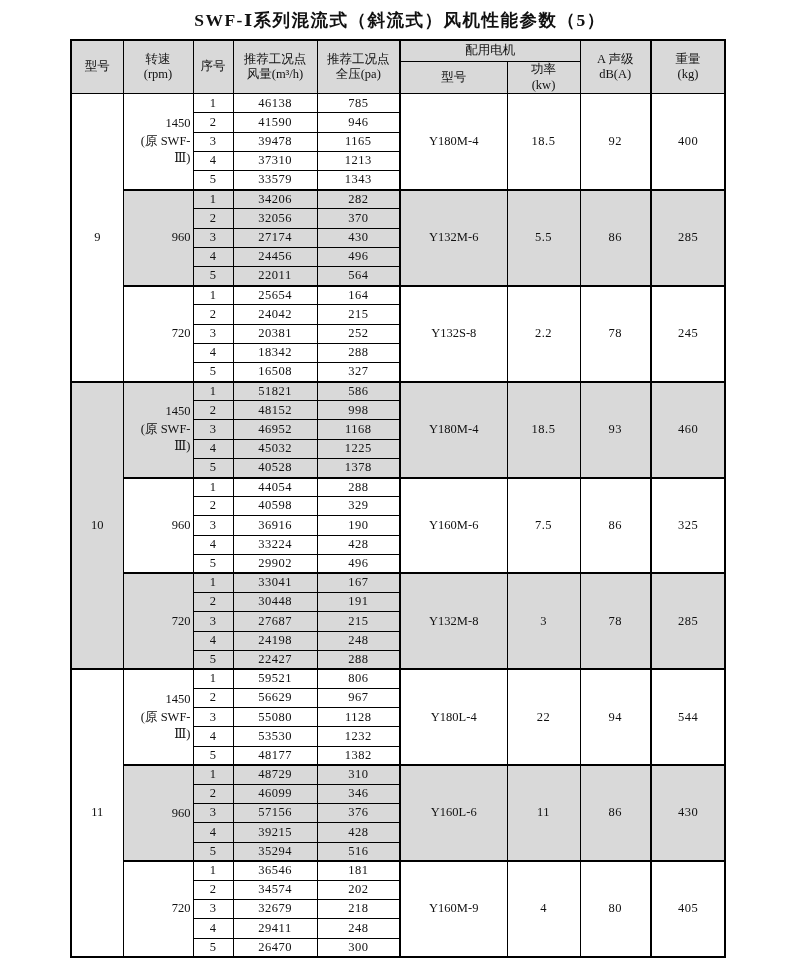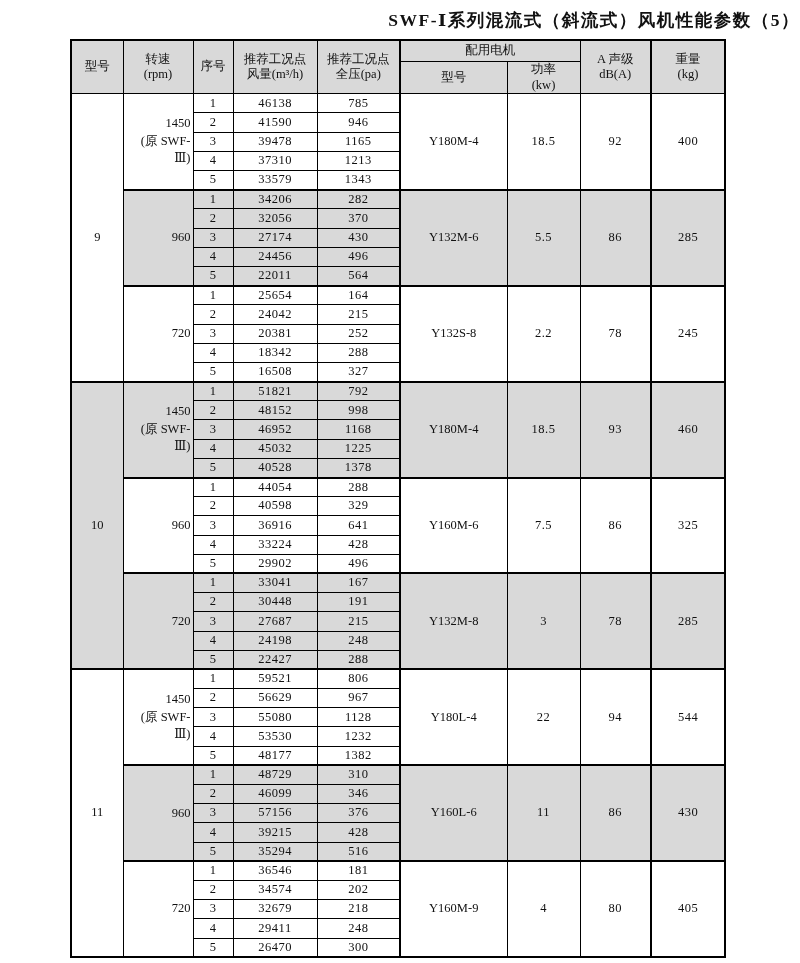--- a/index.html
+++ b/index.html
@@ -6,21 +6,21 @@
     margin: 0; padding: 0;
     width: 800px; height: 963px;
     background: #ffffff;
     overflow: hidden;
     font-family: "Liberation Serif", "DejaVu Serif", serif;
     color: #111;
   }
   .page { width: 800px; height: 963px; position: relative; }
   .page-title {
     padding-top: 8px;
-    text-align: right;
+    text-align: center;
     font-size: 17.5px;
     font-weight: bold;
     letter-spacing: 1.5px;
     white-space: nowrap;
   }
   table.perf {
     border-collapse: collapse;
     table-layout: fixed;
     margin: 7px 0 0 70px;
     width: 654px;
@@ -208,21 +208,21 @@
         <tr class="r">
           <td class="serial-cell">5</td>
           <td class="flow-cell">16508</td>
           <td class="pressure-cell">327</td>
         </tr>
         <tr class="r shaded block-start">
           <td rowspan="15" class="model-col">10</td>
           <td rowspan="5" class="speed-cell"><span>1450</span><span class="note">(原 SWF-Ⅲ)</span></td>
           <td class="serial-cell">1</td>
           <td class="flow-cell">51821</td>
-          <td class="pressure-cell">792</td>
+          <td class="pressure-cell">586</td>
           <td class="motor-cell thick-left" rowspan="5">Y180M-4</td>
           <td class="power-cell" rowspan="5">18.5</td>
           <td class="noise-cell" rowspan="5">93</td>
           <td class="weight-cell thick-left" rowspan="5">460</td>
         </tr>
         <tr class="r shaded">
           <td class="serial-cell">2</td>
           <td class="flow-cell">48152</td>
           <td class="pressure-cell">998</td>
         </tr>
@@ -252,21 +252,21 @@
           <td class="weight-cell thick-left" rowspan="5">325</td>
         </tr>
         <tr class="r">
           <td class="serial-cell">2</td>
           <td class="flow-cell">40598</td>
           <td class="pressure-cell">329</td>
         </tr>
         <tr class="r">
           <td class="serial-cell">3</td>
           <td class="flow-cell">36916</td>
-          <td class="pressure-cell">641</td>
+          <td class="pressure-cell">190</td>
         </tr>
         <tr class="r">
           <td class="serial-cell">4</td>
           <td class="flow-cell">33224</td>
           <td class="pressure-cell">428</td>
         </tr>
         <tr class="r">
           <td class="serial-cell">5</td>
           <td class="flow-cell">29902</td>
           <td class="pressure-cell">496</td>

